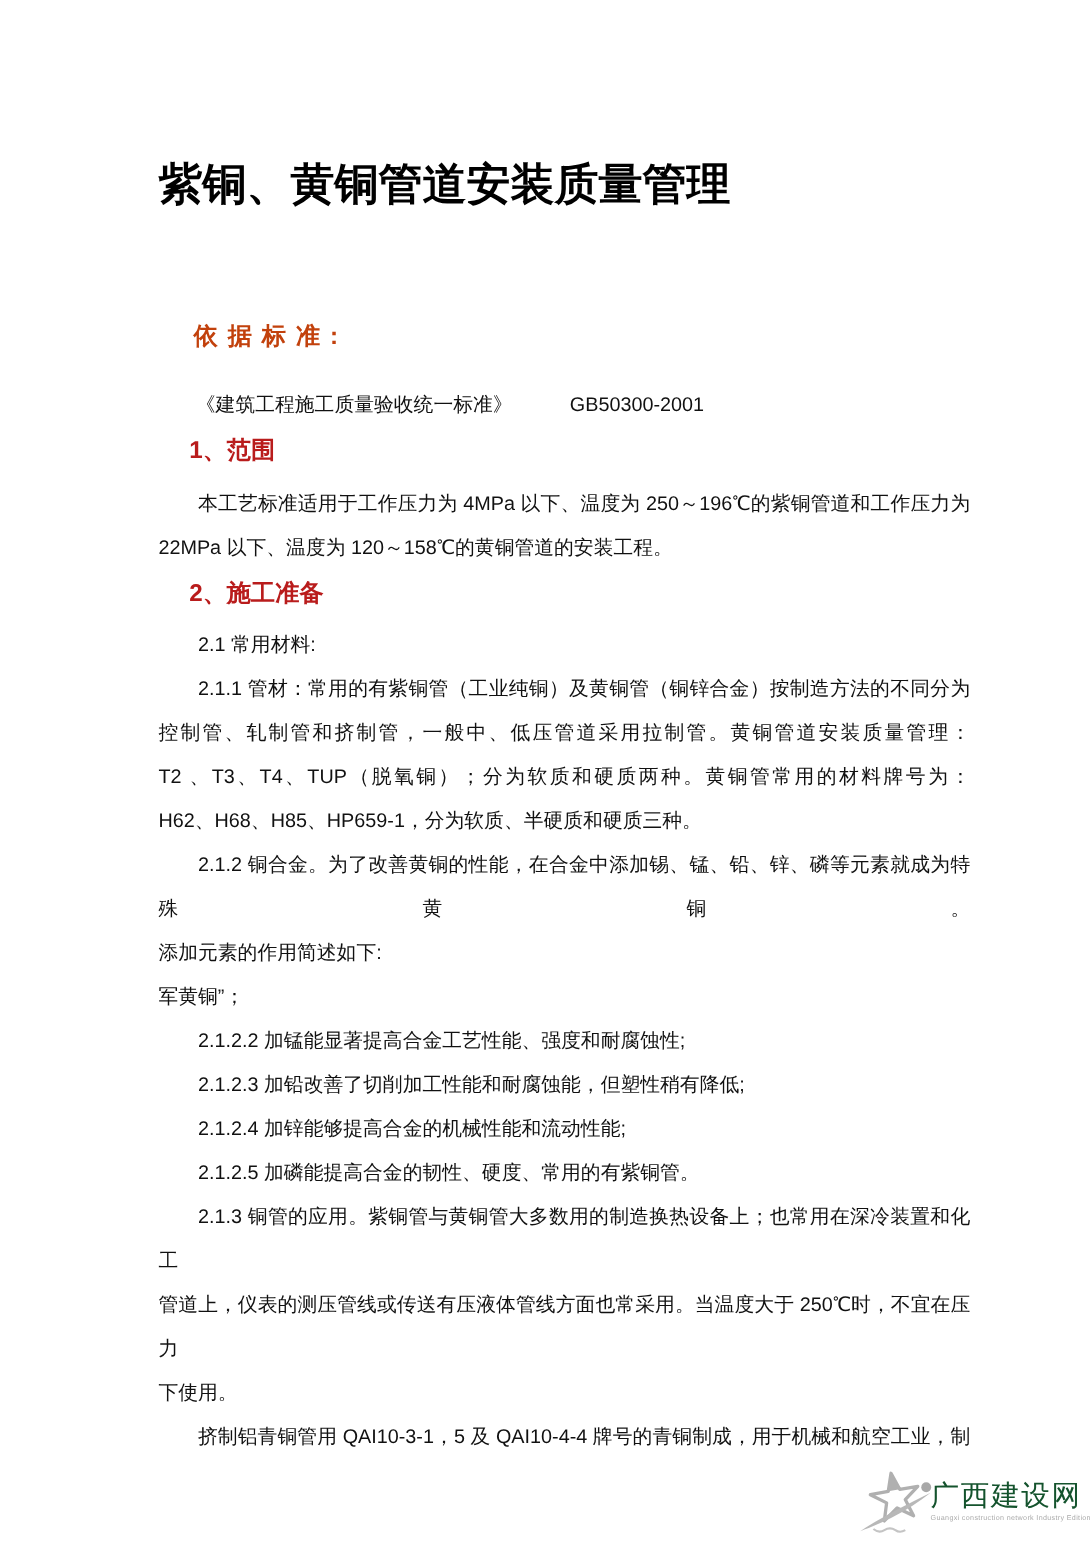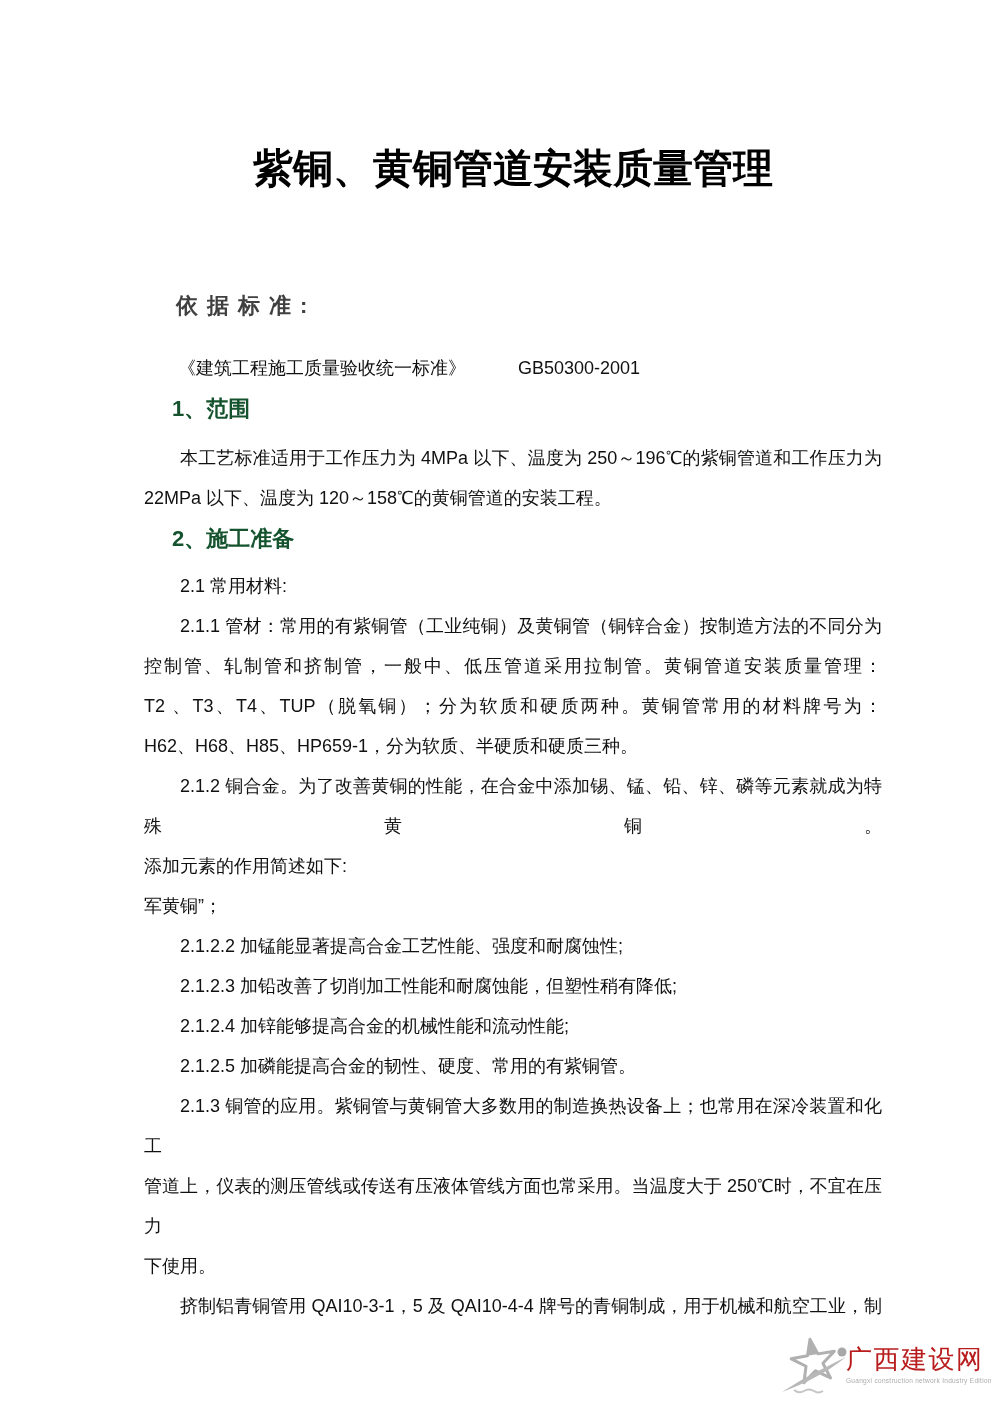--- a/index.html
+++ b/index.html
@@ -6,51 +6,51 @@
   html,body { background:#ffffff; }
   body { font-family:"Liberation Sans", sans-serif; color:#111; }
   .page {
     position:relative; width:992px; height:1403px;
     background:#ffffff; overflow:hidden;
   }
   .doc { position:absolute; left:144px; top:0; width:738px; }
 
   .title {
     margin-top:144px; font-size:40px; line-height:48px;
-    font-weight:700; text-align:center; color:#000;
+    font-weight:700; text-align:left; color:#000;
     letter-spacing:0px; white-space:nowrap;
   }
   .basis {
     margin-top:100px; font-size:22px; line-height:28px;
-    font-weight:700; padding-left:32px; letter-spacing:9px; color:#404040;
+    font-weight:700; padding-left:32px; letter-spacing:9px; color:#c2410c;
   }
   .standards { margin-top:28px; }
   .std-line { font-size:18px; line-height:40px; padding-left:34px; }
   .std-code.gap-wide { margin-left:52px; }
   .std-code.gap-narrow { margin-left:16px; }
 
   .sec {
     margin-top:6px; font-size:22px; line-height:30px;
-    font-weight:700; padding-left:28px; color:#14532d;
+    font-weight:700; padding-left:28px; color:#b91c1c;
   }
   .para { margin-top:14px; }
   .para.body { margin-top:12px; }
   .bl { font-size:18px; line-height:40px; text-align:left; }
   .bl.just { text-align:justify; text-align-last:justify; }
   .bl.indent { text-indent:36px; }
 
   .watermark {
     position:absolute; left:780px; top:1334px; width:208px; height:66px;
     display:flex; align-items:flex-start;
   }
   .wm-star { width:82px; height:64px; flex:0 0 auto; }
   .wm-text { margin-left:-16px; padding-top:12px; }
   .wm-name {
     font-family:"Liberation Serif", serif;
-    font-size:26px; line-height:28px; color:#b91c1c;
+    font-size:26px; line-height:28px; color:#14532d;
     letter-spacing:1.5px; white-space:nowrap;
   }
   .wm-sub {
     font-size:6.5px; line-height:9px; color:#ababab;
     letter-spacing:0.3px; margin-top:2px; white-space:nowrap;
   }
 </style>
 </head>
 <body>
 

